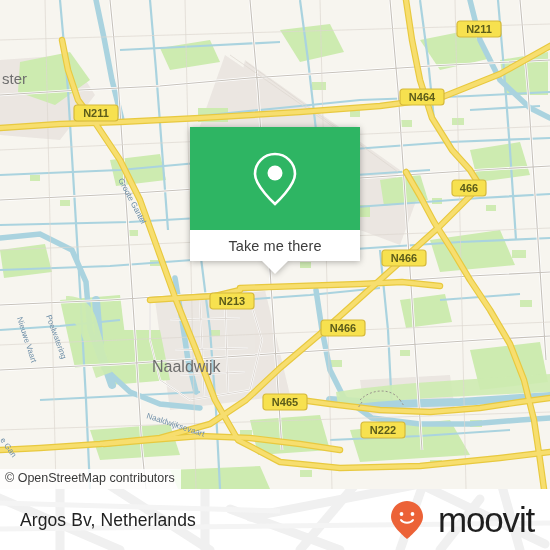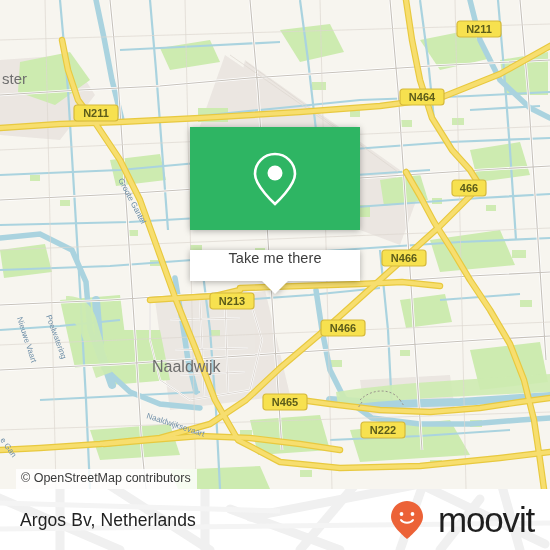--- a/index.html
+++ b/index.html
@@ -44,22 +44,22 @@
     background: #2eb563;
     height: 103px;
     display: flex;
     align-items: center;
     justify-content: center;
   }
   #popup .card-white {
     background: #ffffff;
     height: 31px;
     display: flex;
+    align-items: center;
     justify-content: center;
-    margin-top: 20px;
   }
   #popup .card-label {
     font-size: 14.5px;
     color: #3c3c3c;
     letter-spacing: 0.1px;
     white-space: nowrap;
   }
   #popup .pointer {
     position: absolute;
     left: 50%;
@@ -77,21 +77,20 @@
     position: absolute;
     left: 0;
     bottom: 0px;
     background: rgba(255,255,255,0.82);
     padding: 2px 6px 3px 5px;
     font-size: 12.5px;
     color: #3a3a3a;
     z-index: 30;
     white-space: nowrap;
     line-height: 15px;
-    margin-left: 16px;
   }
 
   
   #footer {
     position: absolute;
     left: 0;
     top: 489px;
     width: 550px;
     height: 61px;
     background: #ffffff;

